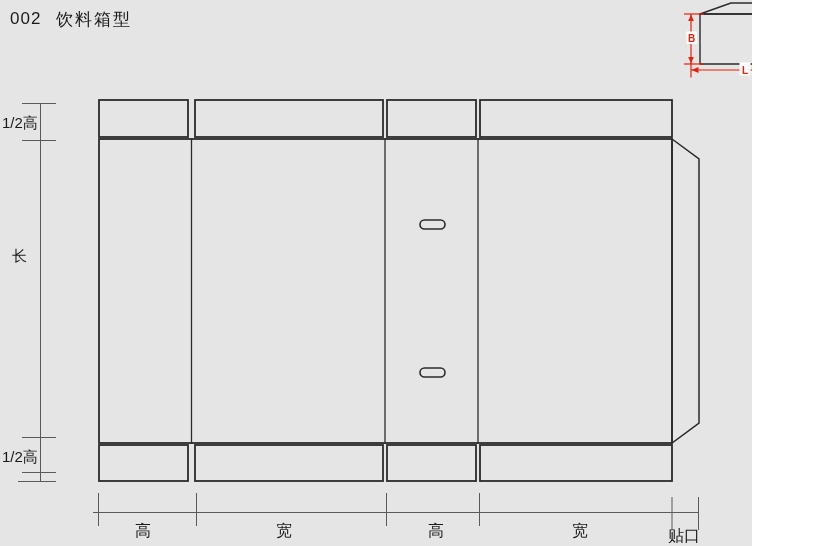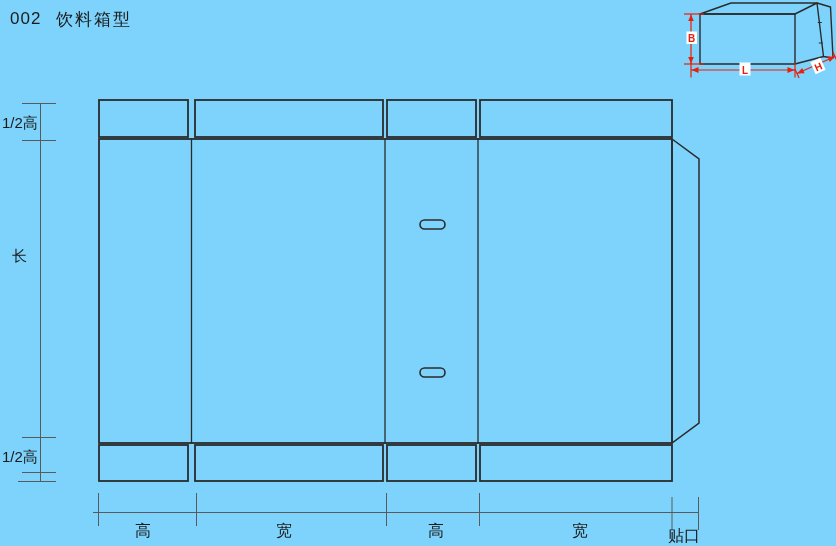--- a/index.html
+++ b/index.html
@@ -2,23 +2,23 @@
 <html><head>
 <meta charset="utf-8">
 <style>
   html, body {
     margin: 0;
     padding: 0;
     background: #ffffff;
   }
   .canvas {
     position: relative;
-    width: 836px;
+    width: 752px;
     height: 546px;
-    background: #7dd3fc;
+    background: #e5e5e5;
     overflow: hidden;
     font-family: "Liberation Sans", sans-serif;
   }
   svg text {
     font-family: "Liberation Sans", sans-serif;
     white-space: pre;
   }
   .title-num { font-size: 17px; letter-spacing: 1px; }
   .title-cjk { font-size: 17px; letter-spacing: 2px; }
   .dim-label { font-size: 15px; }

